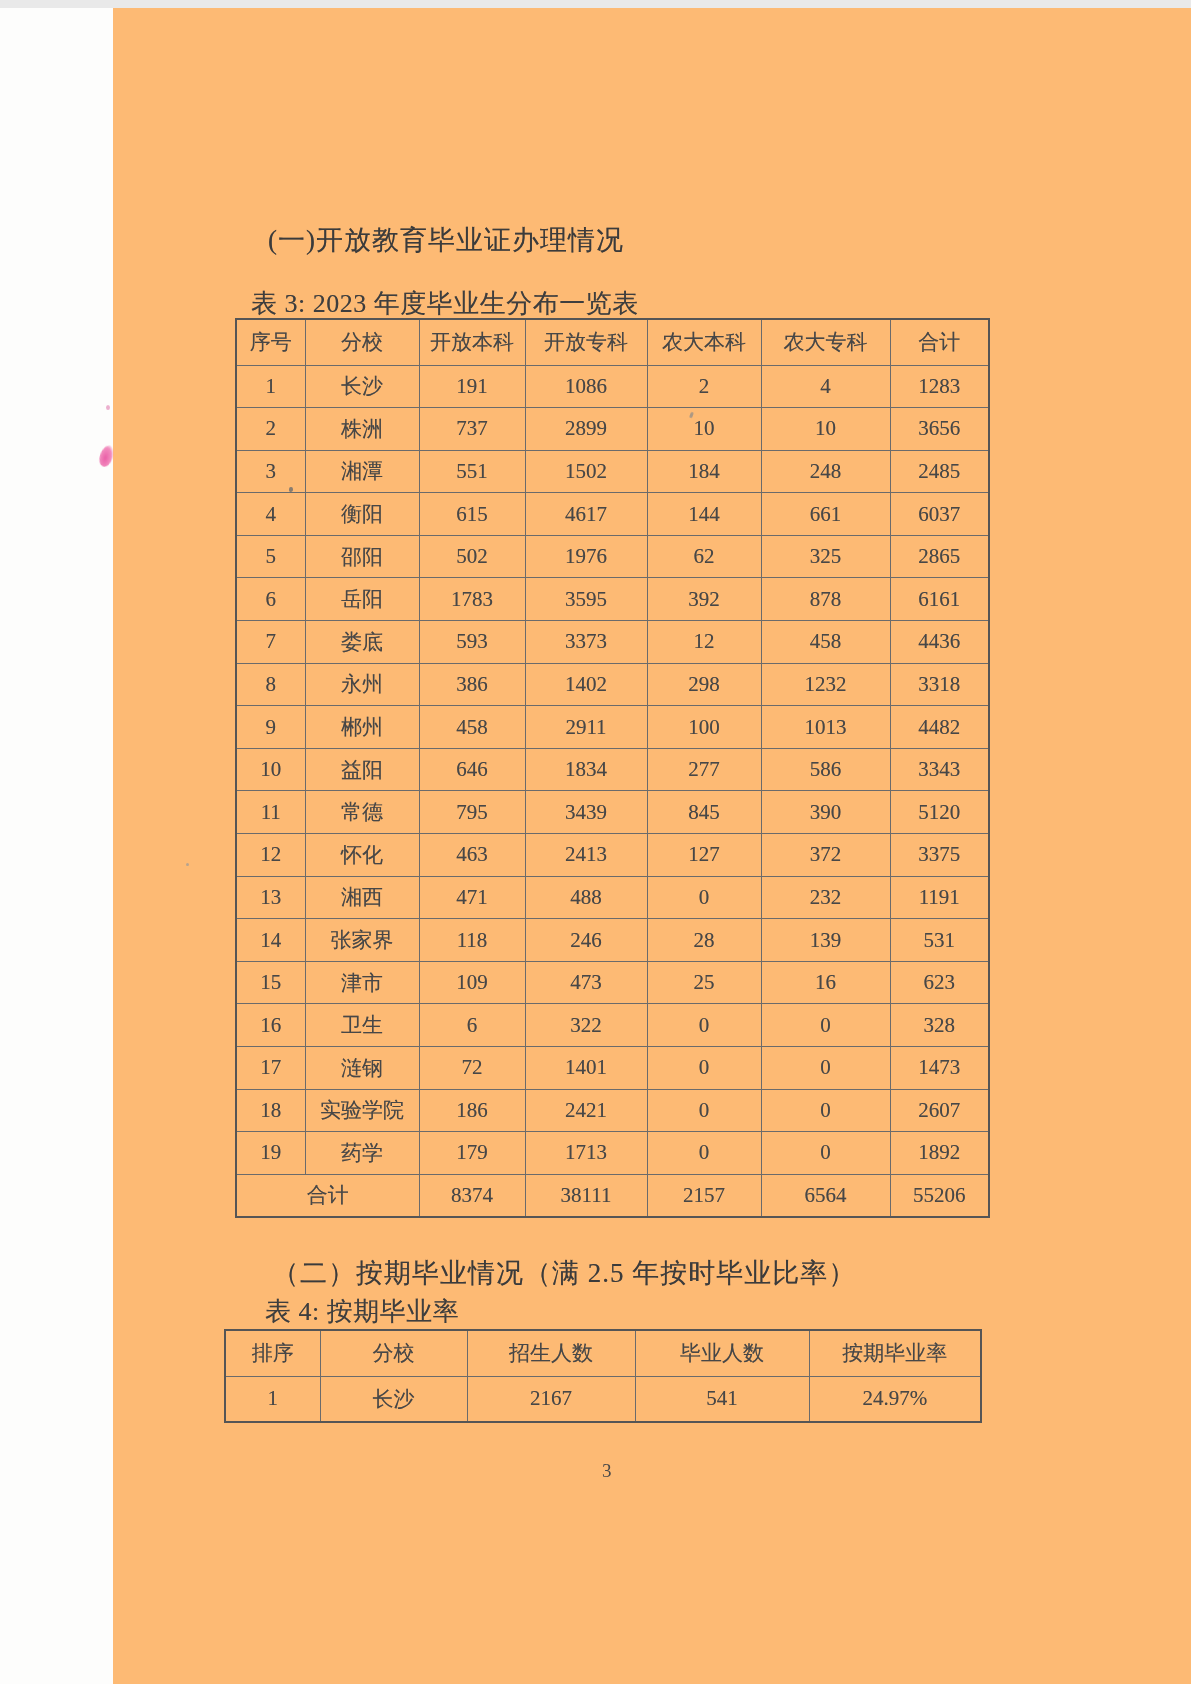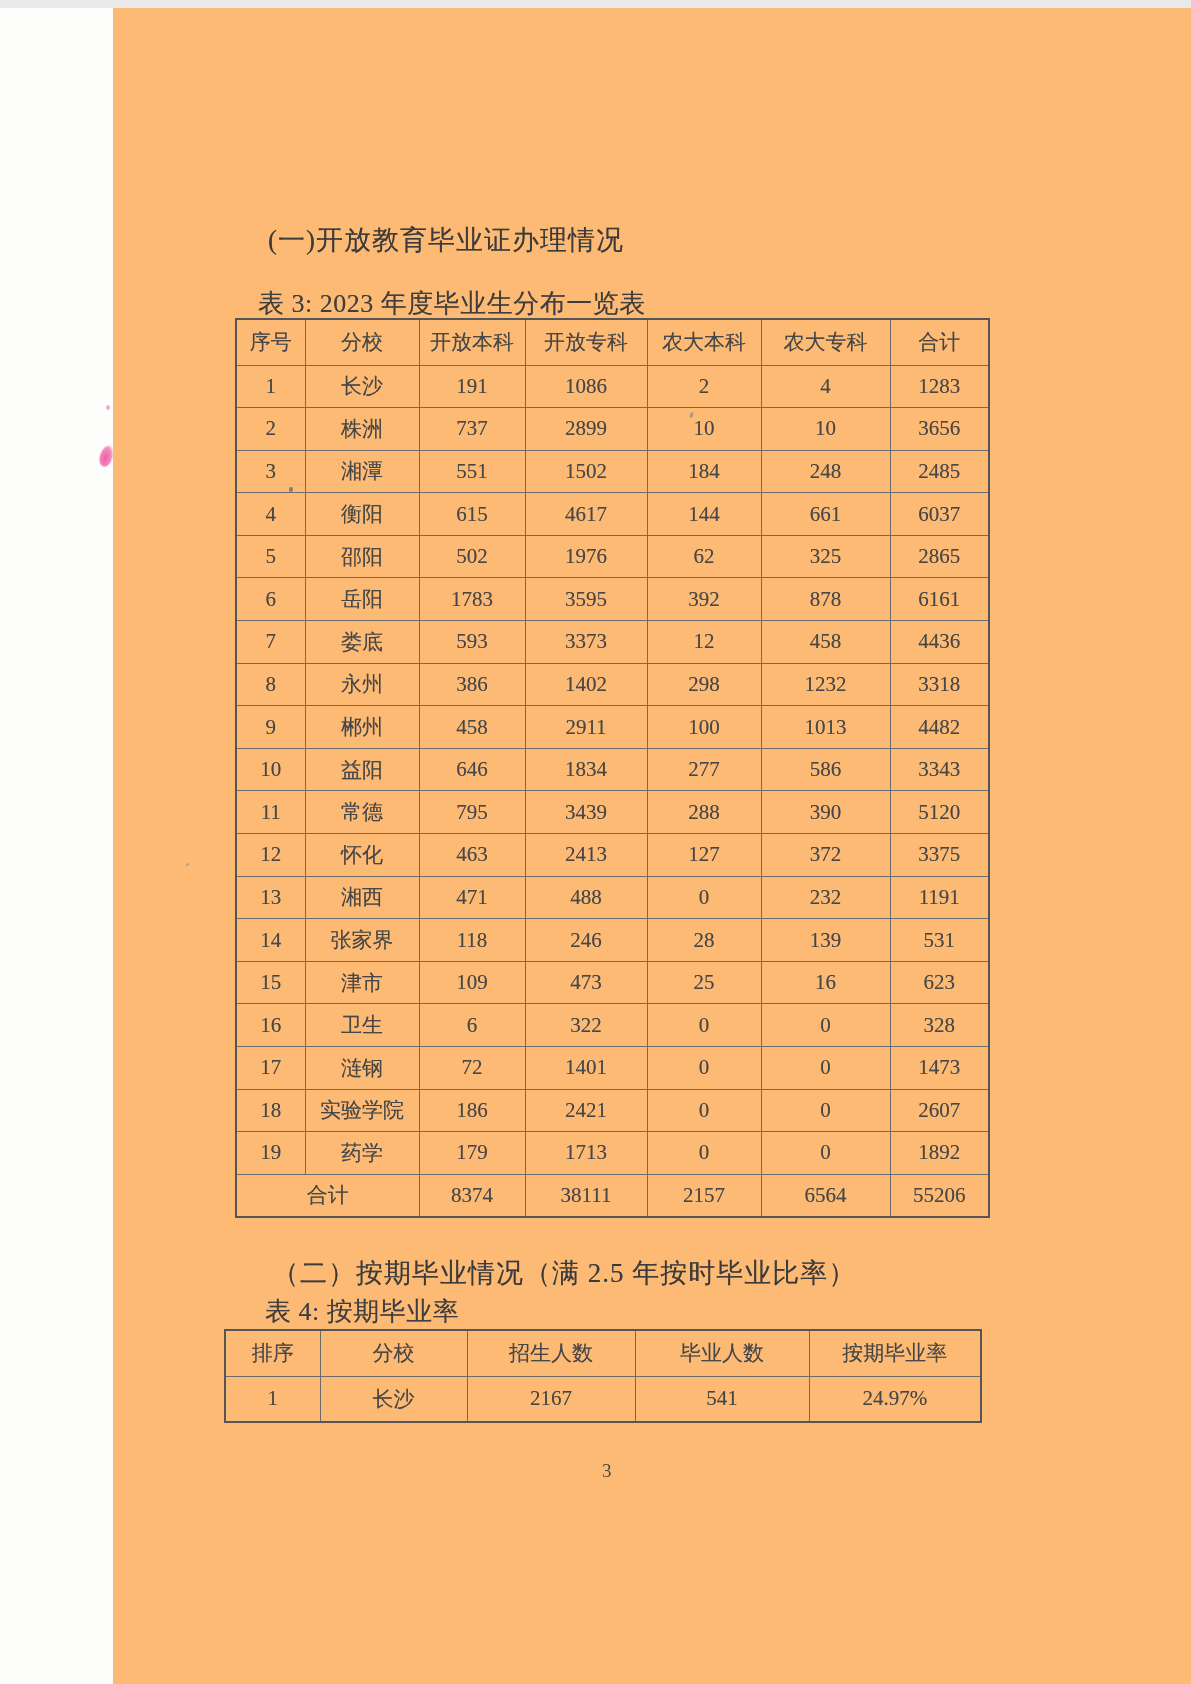--- a/index.html
+++ b/index.html
@@ -87,21 +87,21 @@
     background:#9a9a9a;border-radius:50%;opacity:.7;filter:blur(.4px);
   }
 </style>
 </head>
 <body>
 
 <div id="page">
 
   <div class="heading" style="left:268px;top:214px;">(一)开放教育毕业证办理情况</div>
 
-  <div class="table-title" style="left:258px;top:278px;">表 3: 2023 年度毕业生分布一览表</div>
+  <div class="table-title" style="left:251px;top:278px;">表 3: 2023 年度毕业生分布一览表</div>
 
   <table class="grid" id="table3">
     <colgroup>
       <col style="width:69px">
         <col style="width:114px">
         <col style="width:106px">
       <col style="width:122px">
         <col style="width:114px">
         <col style="width:129px">
       <col style="width:99px">
@@ -206,21 +206,21 @@
           <td>1834</td>
           <td>277</td>
           <td>586</td>
           <td>3343</td>
         </tr>
         <tr>
           <td>11</td>
           <td>常德</td>
           <td>795</td>
           <td>3439</td>
-          <td>288</td>
+          <td>845</td>
           <td>390</td>
           <td>5120</td>
         </tr>
         <tr>
           <td>12</td>
           <td>怀化</td>
           <td>463</td>
           <td>2413</td>
           <td>127</td>
           <td>372</td>

